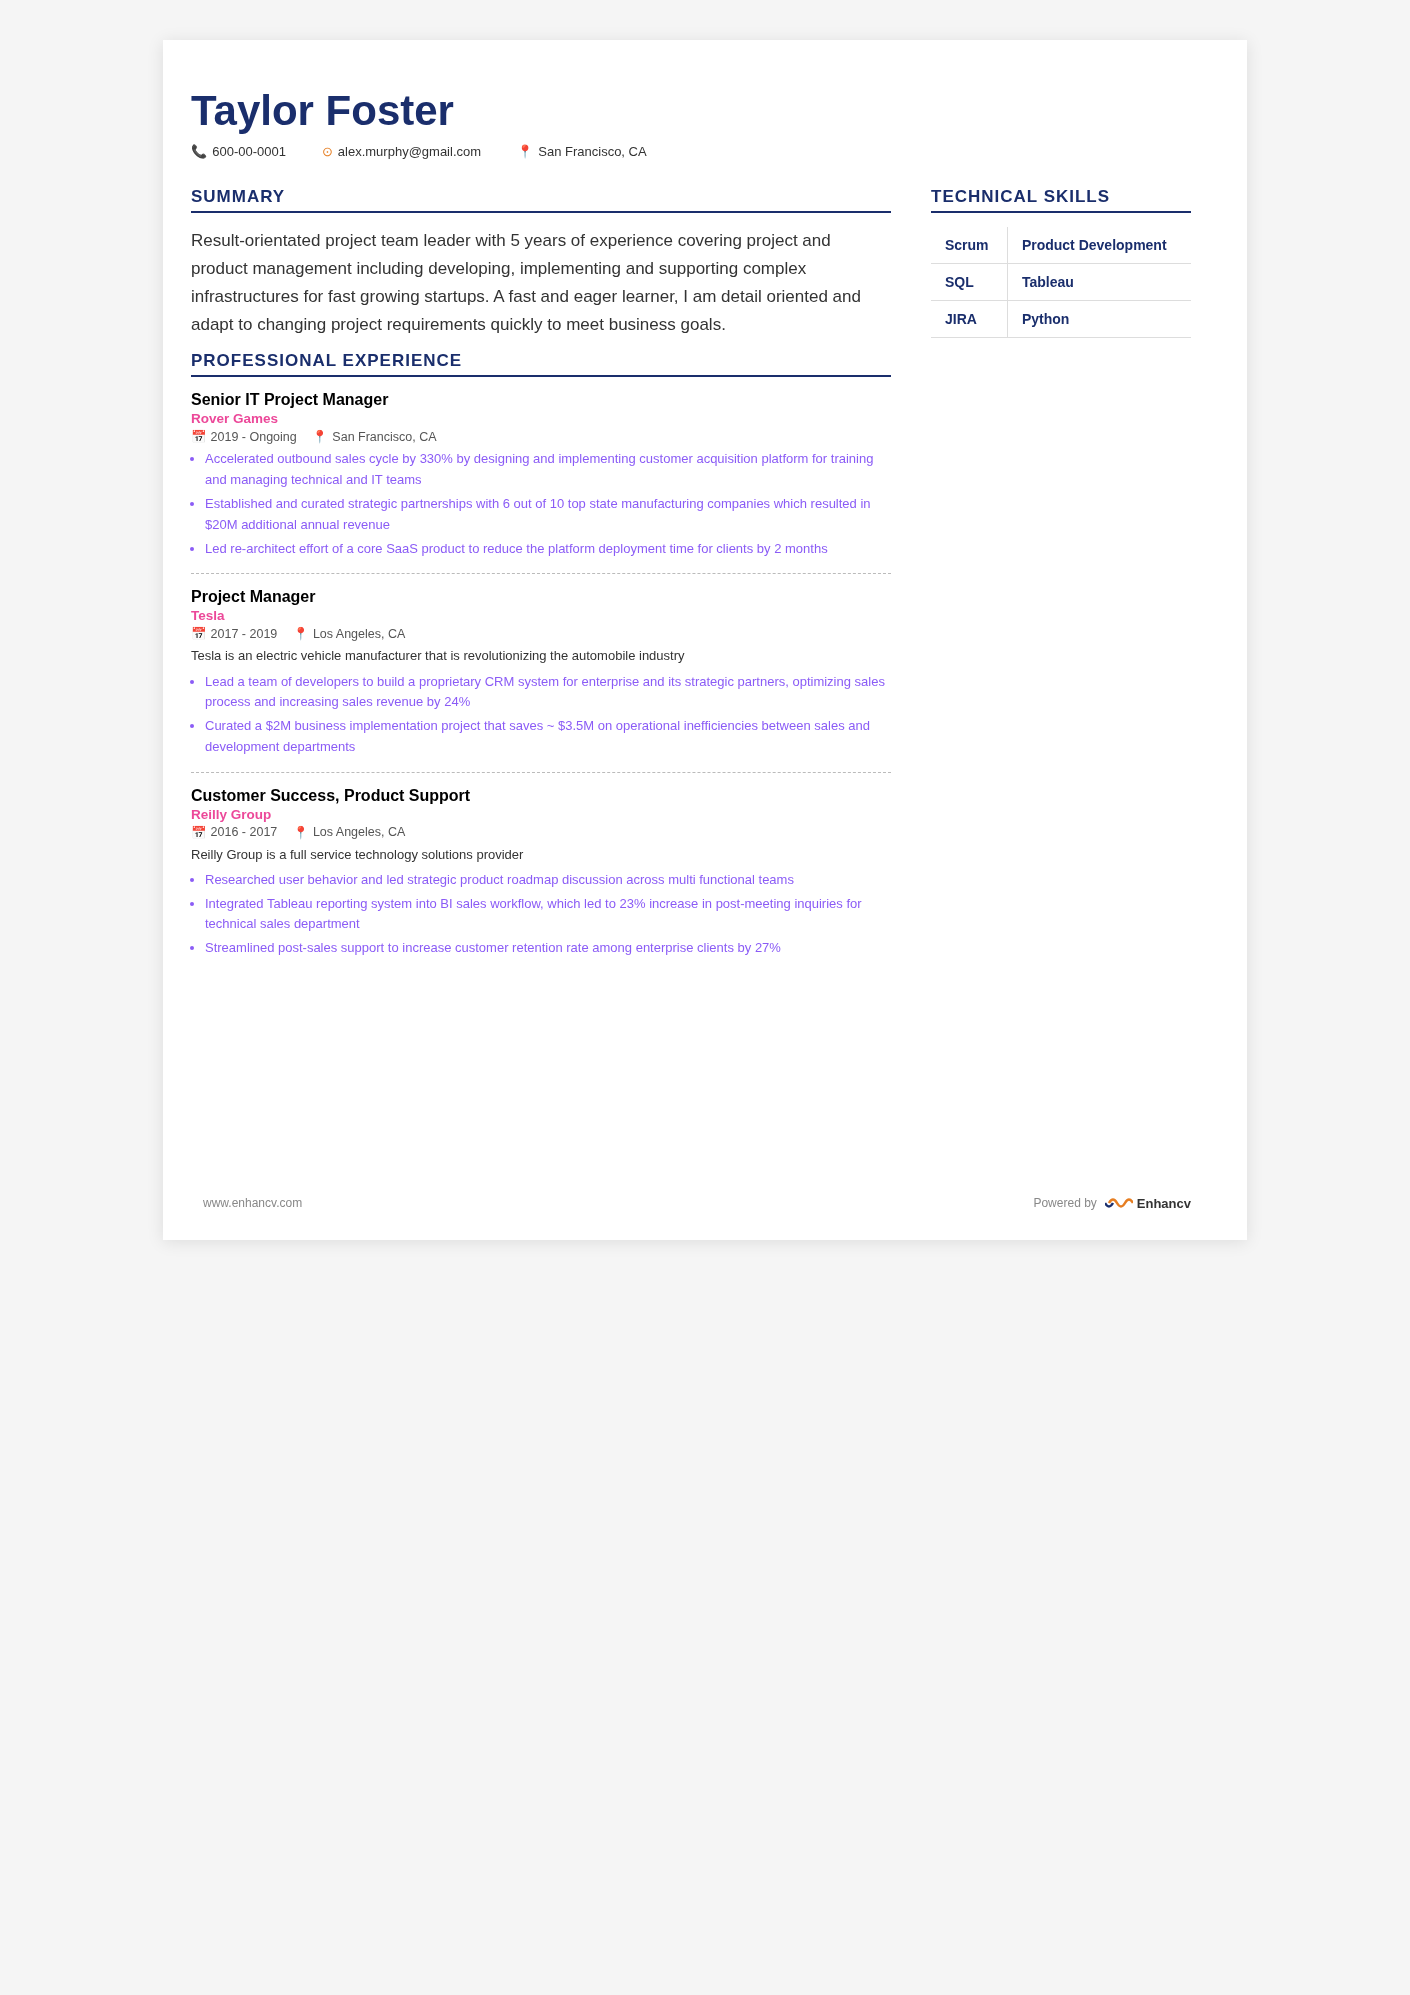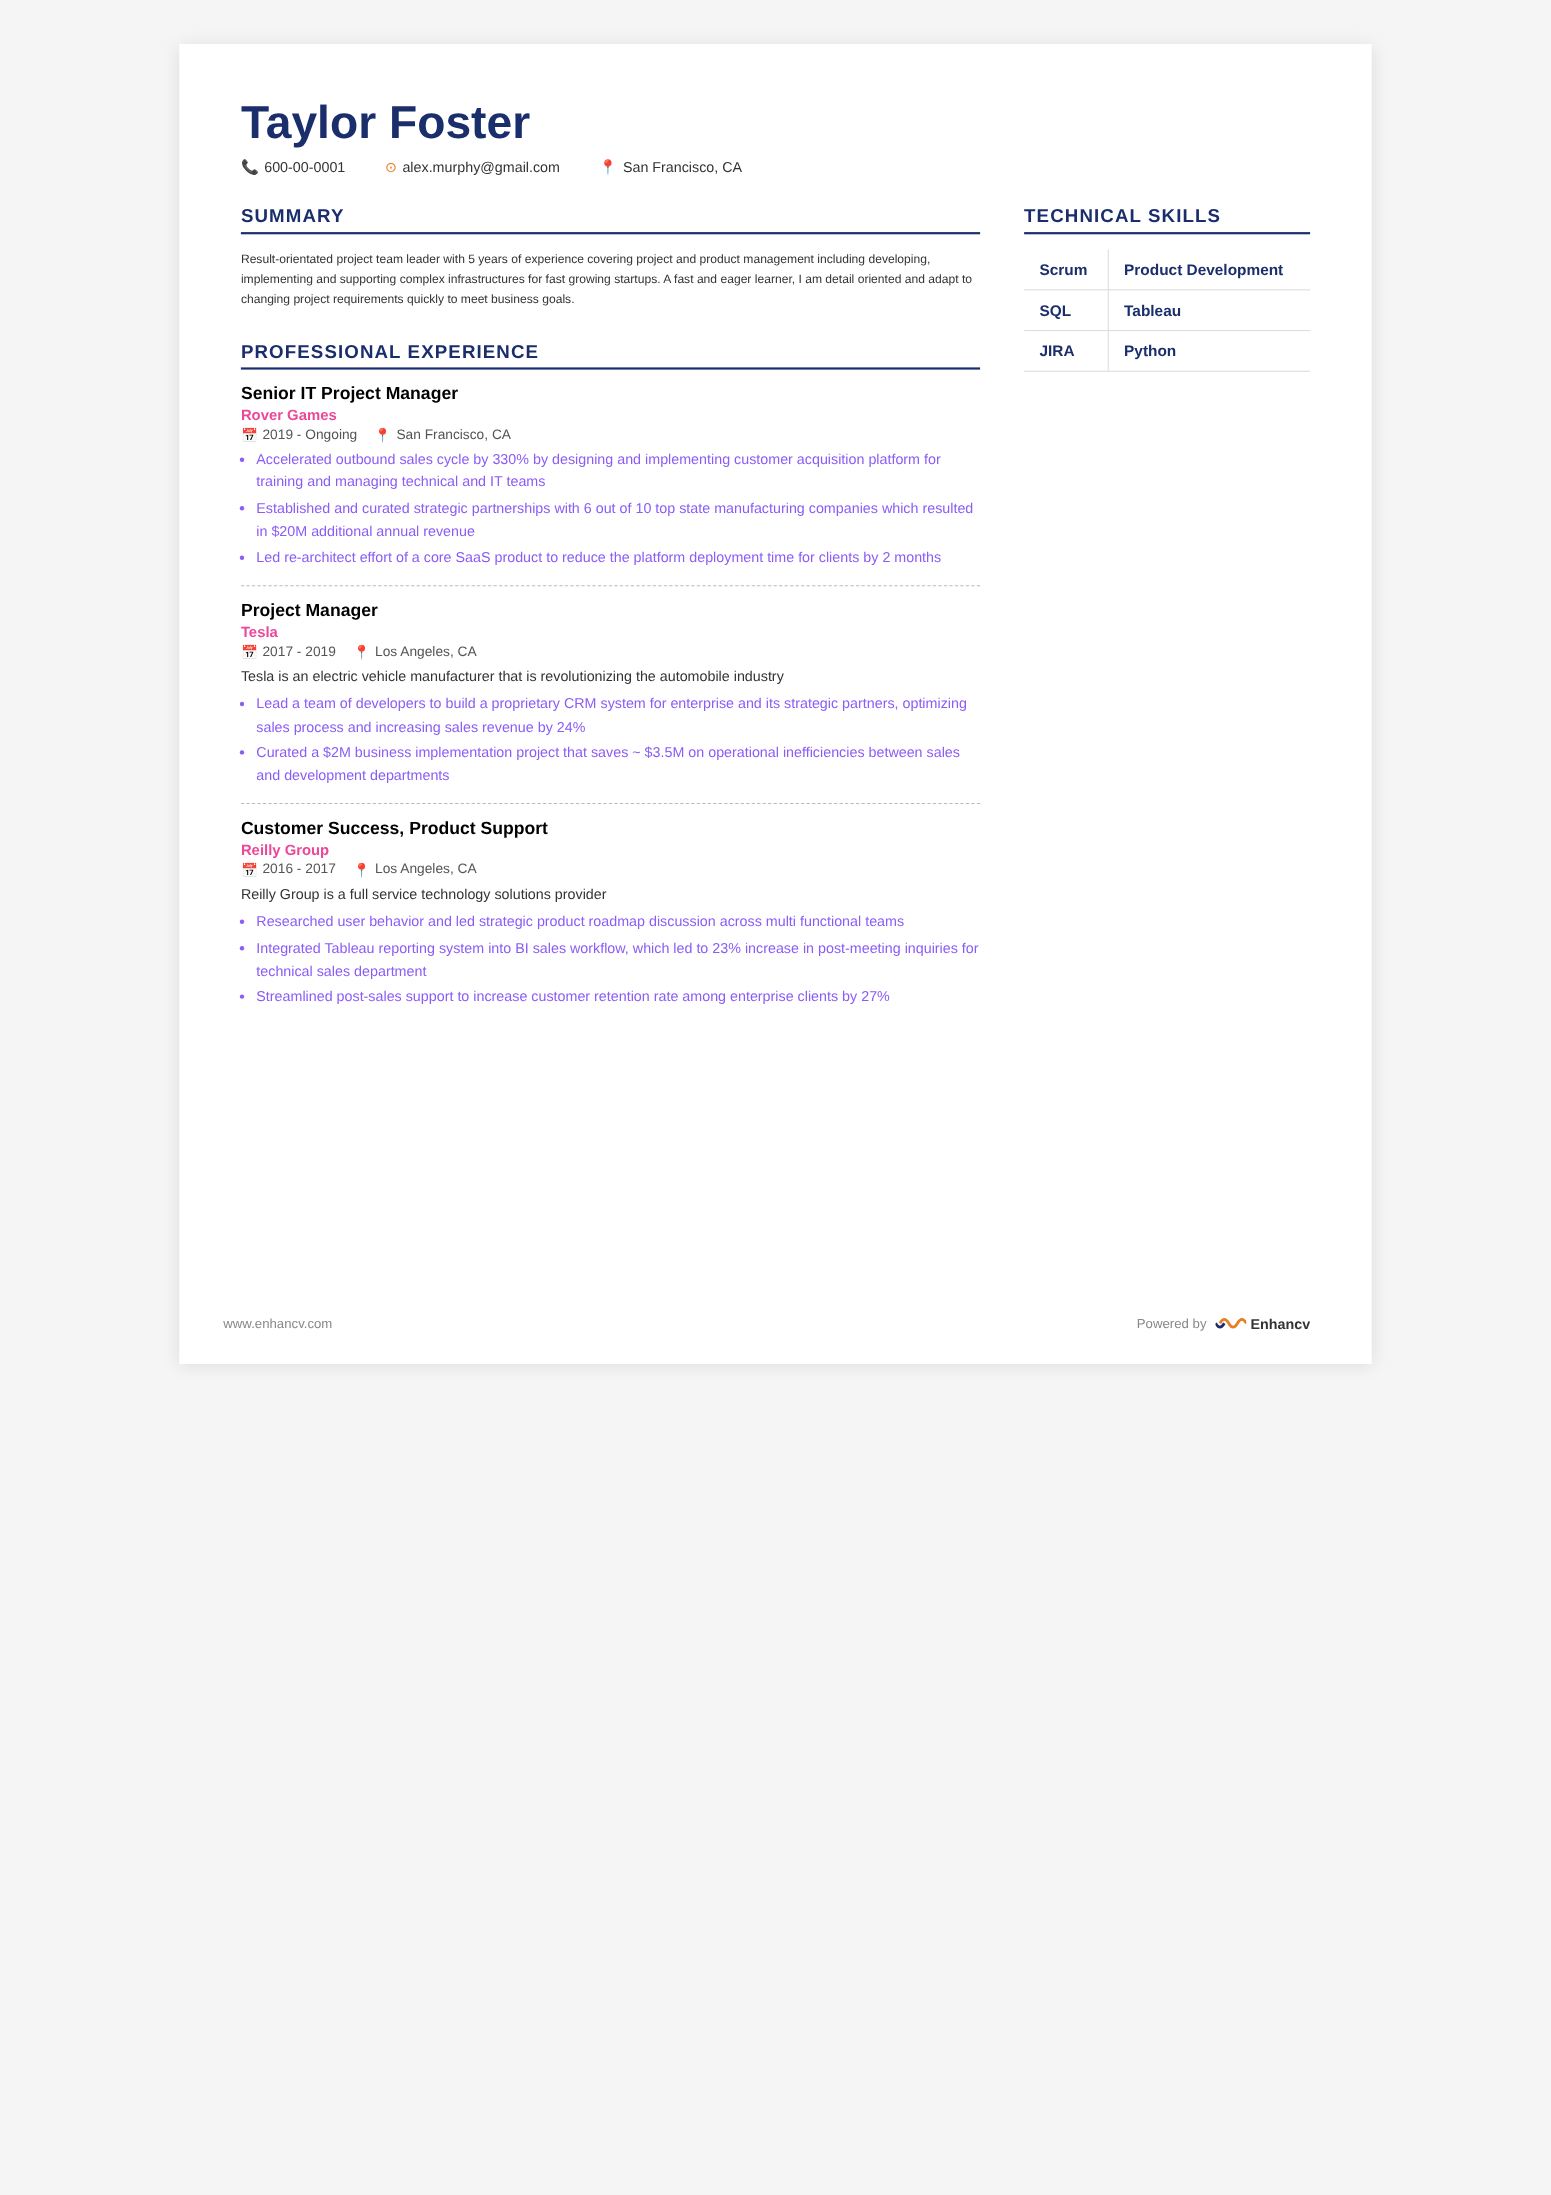--- a/index.html
+++ b/index.html
@@ -9,21 +9,21 @@
       display: flex;
       justify-content: center;
       align-items: flex-start;
       padding: 40px 20px;
       min-height: 100vh;
     }
     .resume-page {
       background: #fff;
       width: 1084px;
       min-height: 1200px;
-      padding: 48px 56px 60px 56px;
+      padding: 48px 56px 60px 28px;
       box-shadow: 0 2px 16px rgba(0,0,0,0.10);
       position: relative;
     }
     
     .header-name {
       color: #1a2e6c;
       font-size: 42px;
       font-weight: 900;
       line-height: 1.1;
       margin-bottom: 10px;
@@ -69,24 +69,24 @@
       font-size: 17px;
       font-weight: 900;
       letter-spacing: 1px;
       text-transform: uppercase;
       border-bottom: 2.5px solid #1a2e6c;
       padding-bottom: 4px;
       margin-bottom: 14px;
     }
 
     .summary-text {
-      font-size: 11px;
+      font-size: 17px;
       color: #333;
       line-height: 1.65;
-      margin-bottom: 28px;
+      margin-bottom: 12px;
     }
 
     
     .exp-section { margin-bottom: 10px; }
     .exp-job-title {
       color: #000000;
       font-size: 16px;
       font-weight: 700;
       margin-bottom: 2px;
     }

